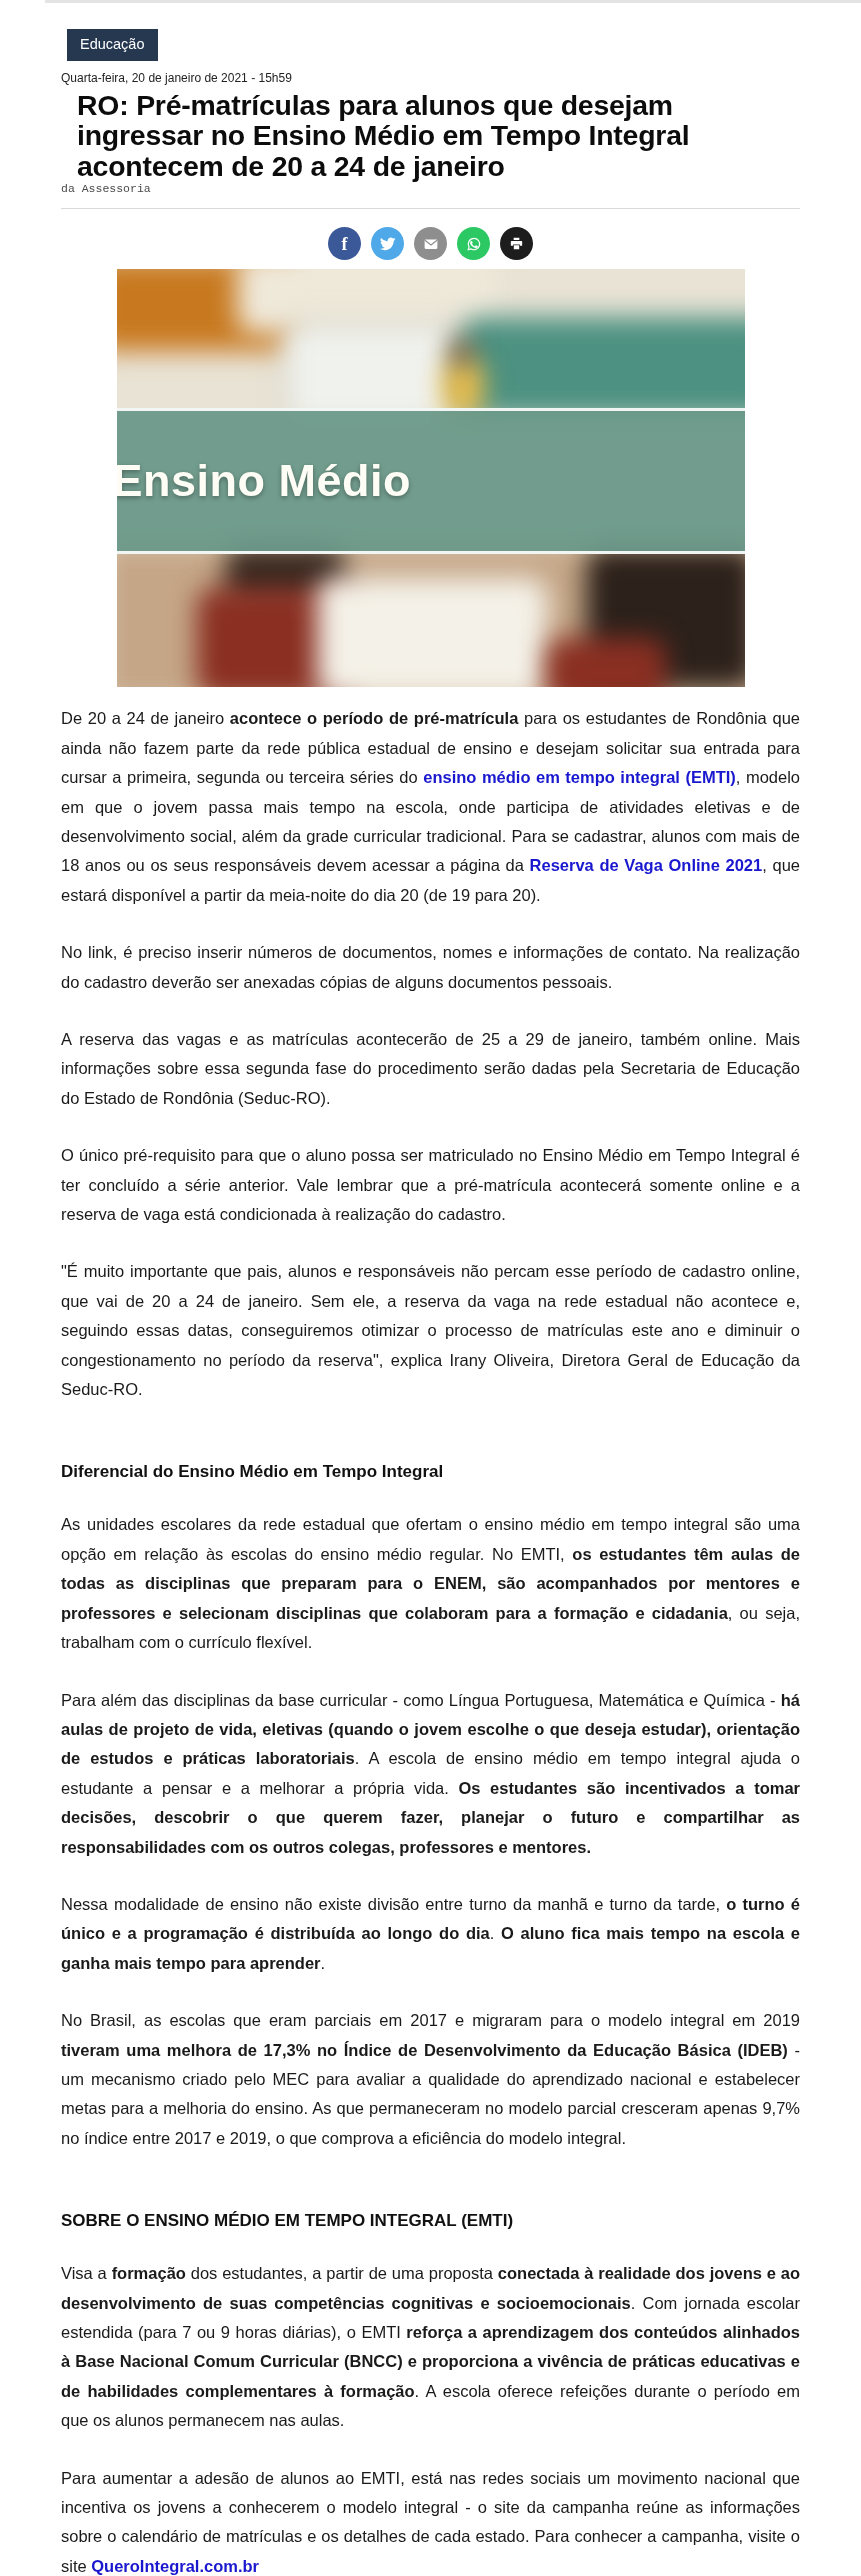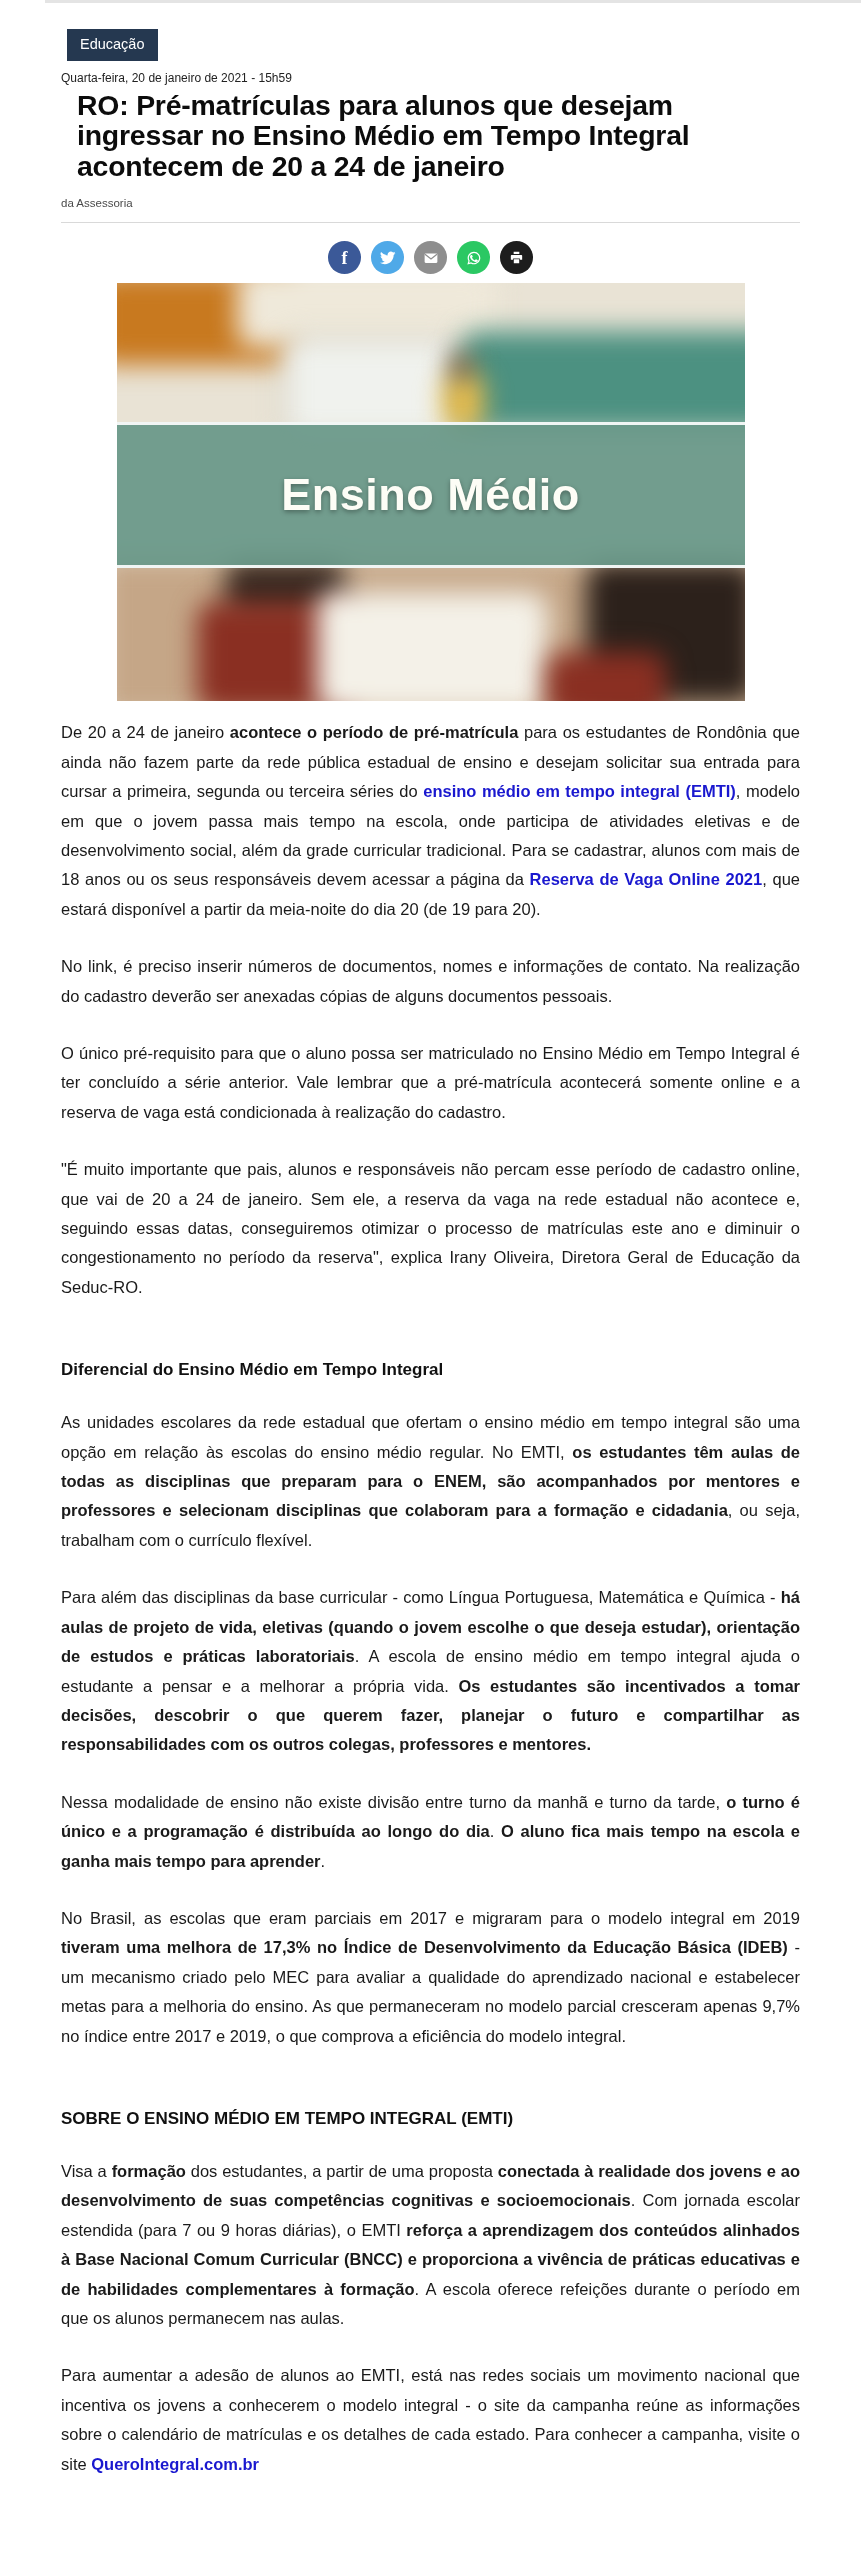--- a/index.html
+++ b/index.html
@@ -7,40 +7,40 @@
   .top-strip{position:absolute;top:0;left:45px;right:0;height:3px;background:#e4e4e4;}
   .content{padding:29px 61px 26px 61px;}
 
   
   .cat-row{display:flex;align-items:flex-end;}
   .cat-accent{width:3px;background:#253850;margin-right:3px;}
   .cat-badge{background:#253850;color:#ffffff;font-size:14.5px;padding:8px 13px 9px 13px;line-height:1;}
 
   .date-line{margin-top:10px;font-size:12px;color:#222;}
   h1.headline{font-size:28.4px;line-height:1.09;margin:5px 0 0 16px;color:#0c0c0c;font-weight:bold;letter-spacing:-0.2px;max-width:740px;}
-  .byline{font-size:11.5px;color:#4a4a4a;margin-top:15px;}
+  .byline{font-size:11.5px;color:#4a4a4a;font-family:Liberation Mono, monospace;}
   .divider{border:none;border-top:1px solid #d9d9d9;margin:13px 0 0 0;}
 
   
   .share-row{display:flex;justify-content:center;gap:10px;margin-top:18px;}
   .share-btn{width:33px;height:33px;border-radius:50%;display:flex;align-items:center;justify-content:center;border:none;padding:0;cursor:pointer;}
   .share-btn svg{display:block;}
   .fb{background:#3b5998;}
   .tw{background:#4fa9e8;}
   .em{background:#8e8e8e;}
   .wa{background:#2bc863;}
   .pr{background:#1d1d1d;}
   .fb-f{color:#fff;font-size:18px;font-weight:bold;font-family:"Liberation Serif",serif;line-height:1;}
 
   
   .hero{width:628px;height:418px;margin:9px auto 0 auto;position:relative;overflow:hidden;background:#e9e3d5;}
   .blob{position:absolute;filter:blur(13px);border-radius:18px;}
   .hero-band{position:absolute;left:-4px;right:-4px;top:139px;height:140px;background:rgba(104,152,137,0.93);
     border-top:3px solid rgba(255,255,255,0.9);border-bottom:3px solid rgba(255,255,255,0.9);
-    display:flex;flex-direction:column;justify-content:center;align-items:center;z-index:5;}
+    display:flex;flex-direction:column;justify-content:center;align-items:flex-start;z-index:5;}
   .hero-title{font-size:45px;font-weight:bold;color:#fdfdf6;line-height:1.2;text-align:center;
     text-shadow:0 2px 5px rgba(0,0,0,0.35);letter-spacing:0.5px;}
 
   
   .article p{font-size:16.5px;line-height:29.4px;text-align:justify;margin:28px 0 0 0;color:#1a1a1a;}
   .article p.first{margin-top:17px;}
   .subhead{font-size:17px;font-weight:bold;margin:58px 0 0 0;color:#111;}
   .b{font-weight:bold;}
   a.link{color:#1a18cf;font-weight:bold;text-decoration:none;}
 </style>
@@ -109,20 +109,21 @@
     <div class="blob" style="left:429px;top:369px;width:120px;height:70px;background:#8a2f22;"></div>
 
     <div class="hero-band">
       <div class="hero-title">Ensino Médio</div>
     </div>
   </div>
 
   <div class="article">
     <p class="first"><span>De 20 a 24 de janeiro </span><span class="b">acontece o período de pré-matrícula</span><span> para os estudantes de Rondônia que ainda não fazem parte da rede pública estadual de ensino e desejam solicitar sua entrada para cursar a primeira, segunda ou terceira séries do </span><a class="link" href="#">ensino médio em tempo integral (EMTI)</a><span>, modelo em que o jovem passa mais tempo na escola, onde participa de atividades eletivas e de desenvolvimento social, além da grade curricular tradicional. Para se cadastrar, alunos com mais de 18 anos ou os seus responsáveis devem acessar a página da </span><a class="link" href="#">Reserva de Vaga Online 2021</a><span>, que estará disponível a partir da meia-noite do dia 20 (de 19 para 20).</span></p>
     <p><span>No link, é preciso inserir números de documentos, nomes e informações de contato. Na realização do cadastro deverão ser anexadas cópias de alguns documentos pessoais.</span></p>
+    <p><span>A reserva das vagas e as matrículas acontecerão de 25 a 29 de janeiro, também online. Mais informações sobre essa segunda fase do procedimento serão dadas pela Secretaria de Educação do Estado de Rondônia (Seduc-RO).</span></p>
     <p><span>O único pré-requisito para que o aluno possa ser matriculado no Ensino Médio em Tempo Integral é ter concluído a série anterior. Vale lembrar que a pré-matrícula acontecerá somente online e a reserva de vaga está condicionada à realização do cadastro.</span></p>
     <p><span>"É muito importante que pais, alunos e responsáveis não percam esse período de cadastro online, que vai de 20 a 24 de janeiro. Sem ele, a reserva da vaga na rede estadual não acontece e, seguindo essas datas, conseguiremos otimizar o processo de matrículas este ano e diminuir o congestionamento no período da reserva", explica Irany Oliveira, Diretora Geral de Educação da Seduc-RO.</span></p>
 
     <h2 class="subhead">Diferencial do Ensino Médio em Tempo Integral</h2>
 
     <p><span>As unidades escolares da rede estadual que ofertam o ensino médio em tempo integral são uma opção em relação às escolas do ensino médio regular. No EMTI, </span><span class="b">os estudantes têm aulas de todas as disciplinas que preparam para o ENEM, são acompanhados por mentores e professores e selecionam disciplinas que colaboram para a formação e cidadania</span><span>, ou seja, trabalham com o currículo flexível.</span></p>
     <p><span>Para além das disciplinas da base curricular - como Língua Portuguesa, Matemática e Química - </span><span class="b">há aulas de projeto de vida, eletivas (quando o jovem escolhe o que deseja estudar), orientação de estudos e práticas laboratoriais</span><span>. A escola de ensino médio em tempo integral ajuda o estudante a pensar e a melhorar a própria vida. </span><span class="b">Os estudantes são incentivados a tomar decisões, descobrir o que querem fazer, planejar o futuro e compartilhar as responsabilidades com os outros colegas, professores e mentores.</span></p>
     <p><span>Nessa modalidade de ensino não existe divisão entre turno da manhã e turno da tarde, </span><span class="b">o turno é único e a programação é distribuída ao longo do dia</span><span>. </span><span class="b">O aluno fica mais tempo na escola e ganha mais tempo para aprender</span><span>.</span></p>
     <p><span>No Brasil, as escolas que eram parciais em 2017 e migraram para o modelo integral em 2019 </span><span class="b">tiveram uma melhora de 17,3% no Índice de Desenvolvimento da Educação Básica (IDEB)</span><span> - um mecanismo criado pelo MEC para avaliar a qualidade do aprendizado nacional e estabelecer metas para a melhoria do ensino. As que permaneceram no modelo parcial cresceram apenas 9,7% no índice entre 2017 e 2019, o que comprova a eficiência do modelo integral.</span></p>
 

